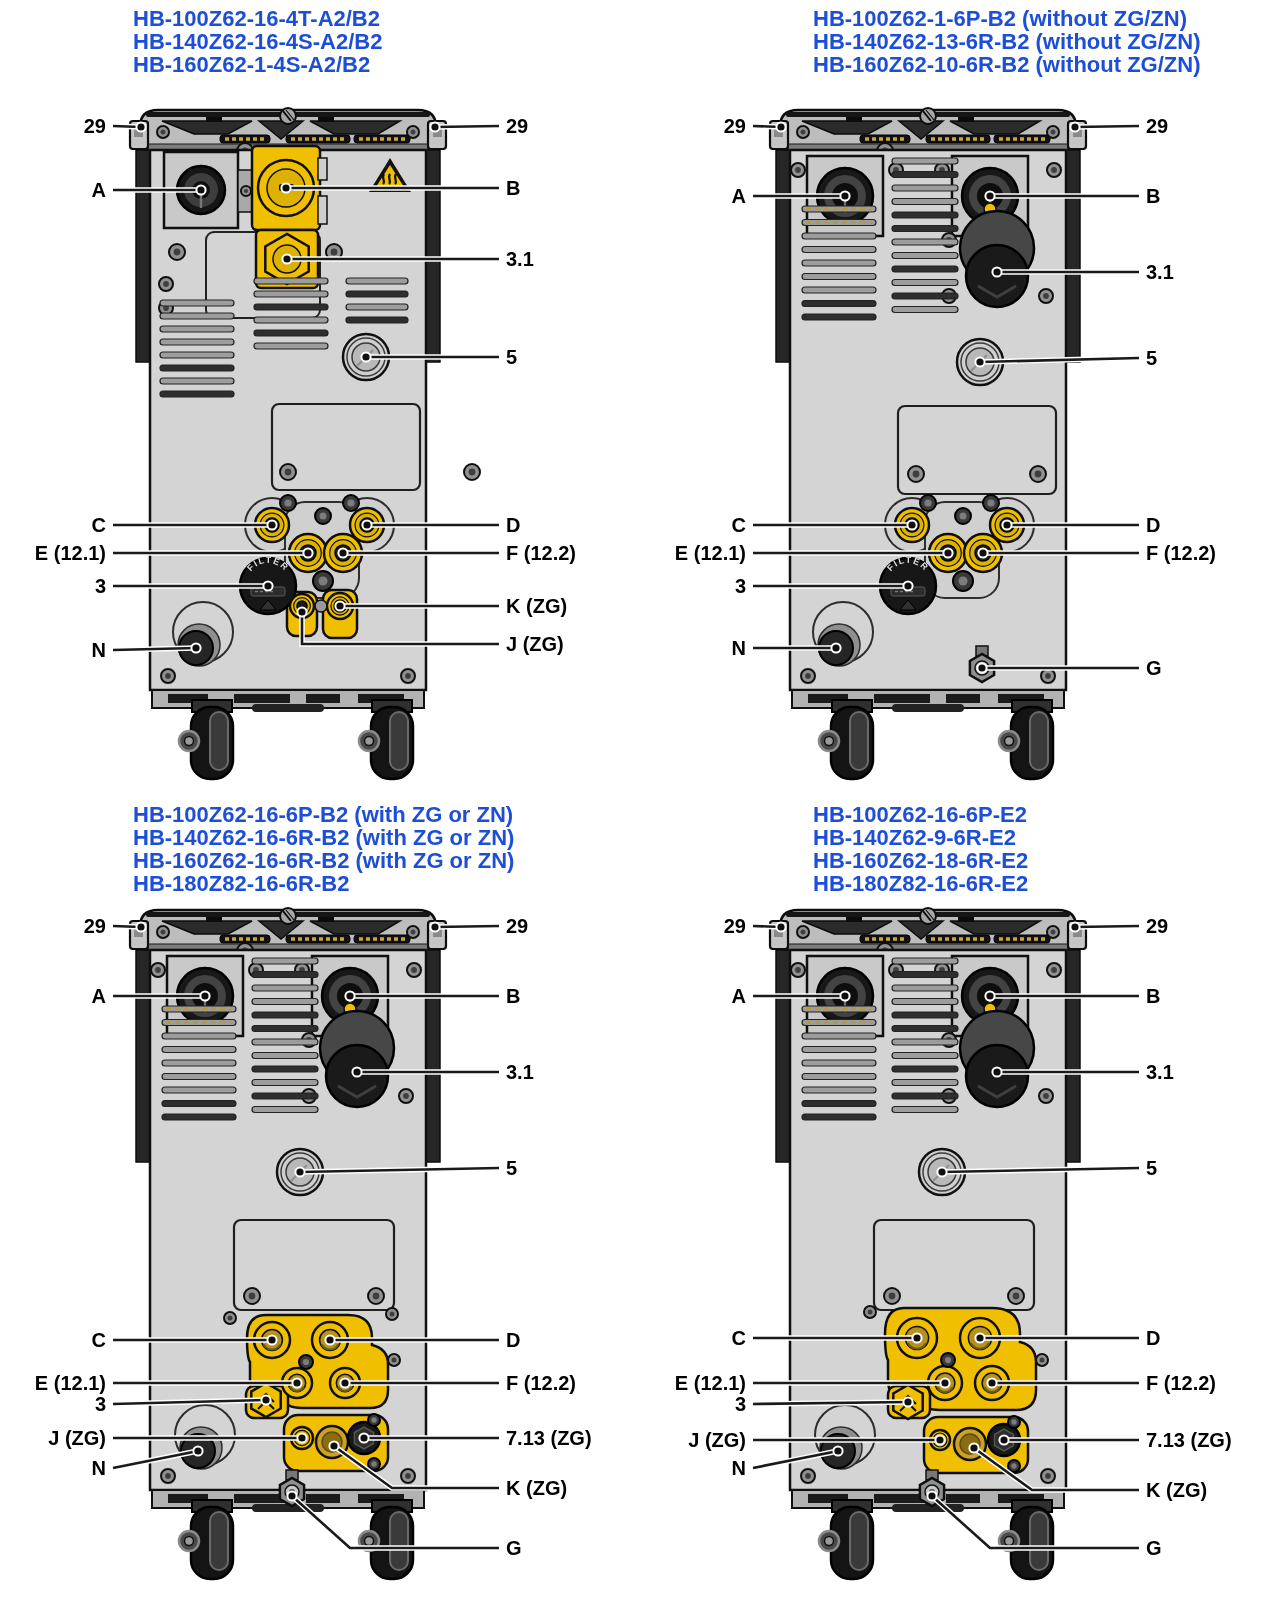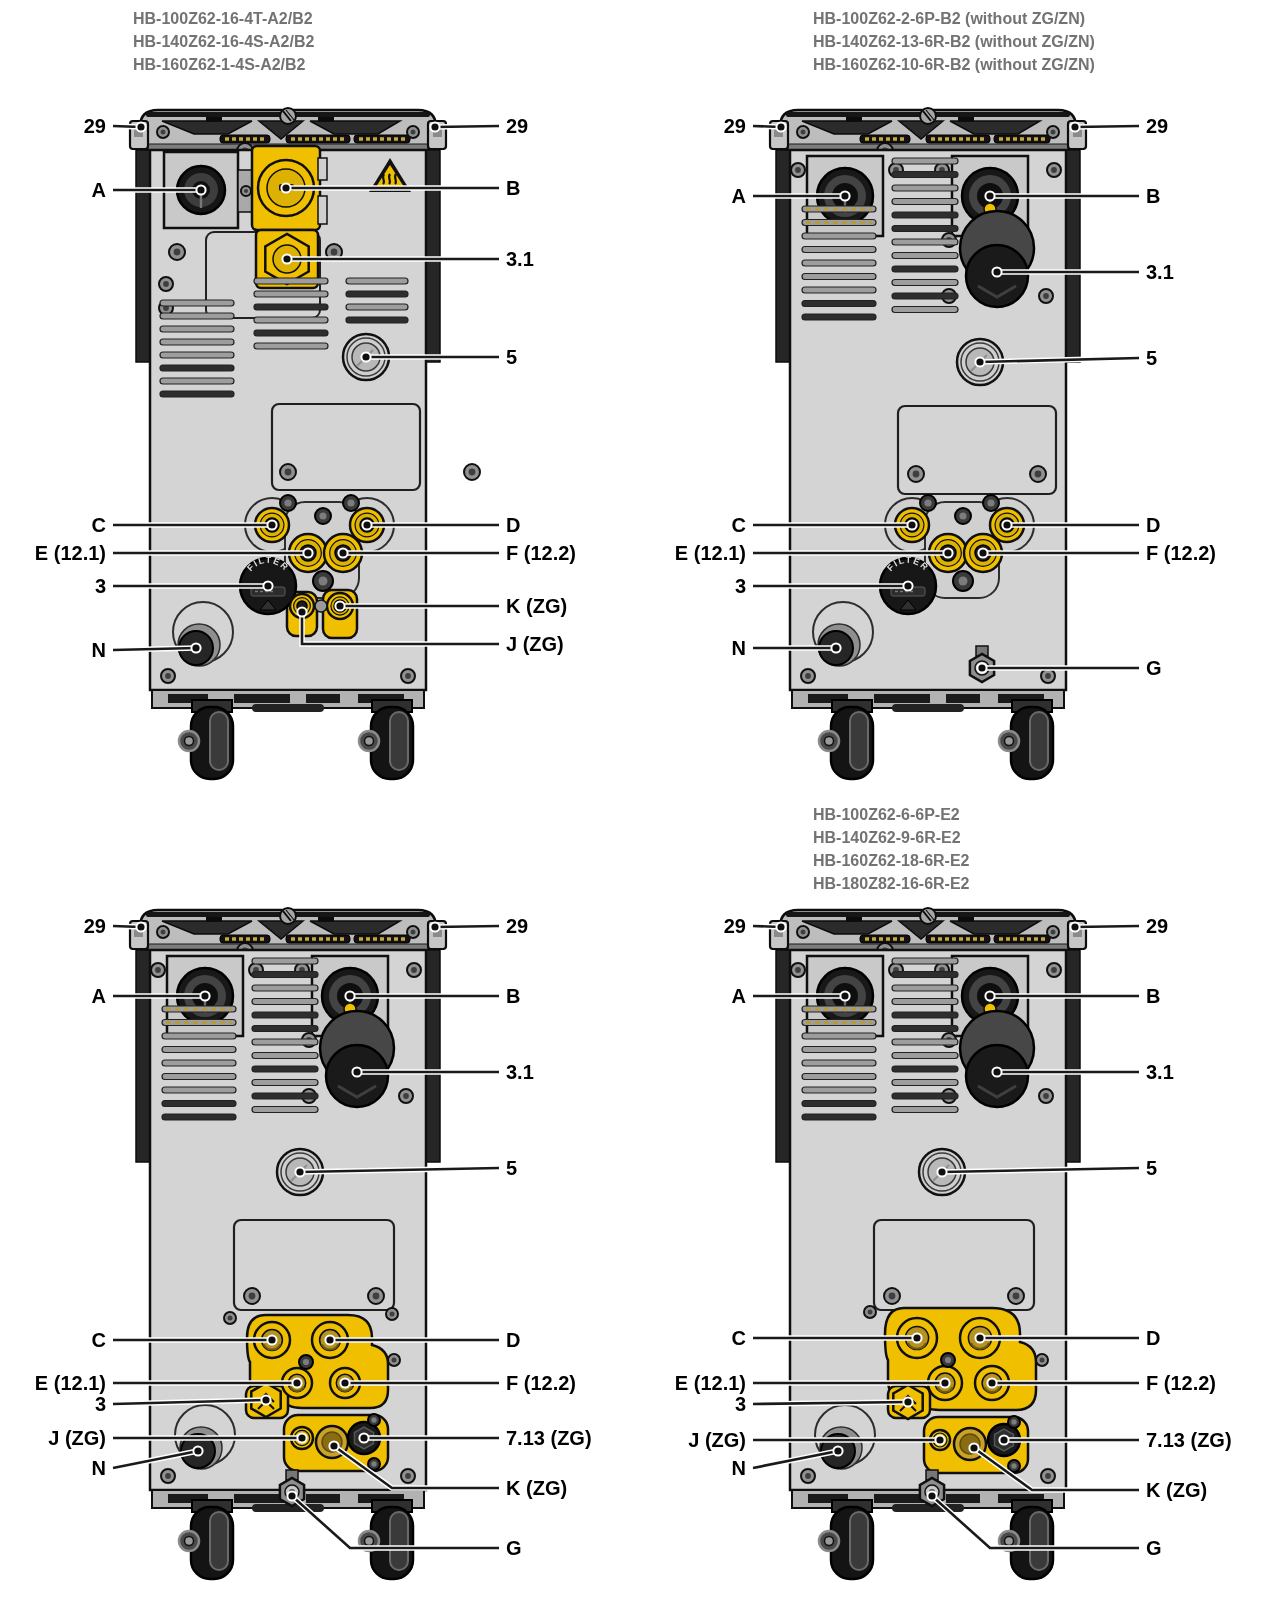--- a/index.html
+++ b/index.html
@@ -2,21 +2,21 @@
 <html><head>
 <meta charset="utf-8">
 <style>
   html,body{margin:0;padding:0;background:#ffffff;}
   body{width:1280px;height:1600px;font-family:"Liberation Sans",sans-serif;}
   .page{position:relative;width:1280px;height:1600px;background:#fff;overflow:hidden;}
   .panel{position:absolute;width:640px;height:800px;}
   #panel-0{left:0;top:0;} #panel-1{left:640px;top:0;}
   #panel-2{left:0;top:800px;} #panel-3{left:640px;top:800px;}
   .panel svg{position:absolute;left:0;top:0;}
-  .title{position:absolute;top:7px;font-weight:bold;font-size:16px;line-height:23px;color:#737373;white-space:nowrap;}
+  .title{position:absolute;top:7px;font-weight:bold;font-size:22px;line-height:23px;color:#1d4ed8;white-space:nowrap;}
   .panel.left-col .title{left:133px;}
   .panel.right-col .title{left:173px;}
   .panel.bottom-row .title{top:3px;}
   svg text.co{font-family:"Liberation Sans",sans-serif;font-weight:bold;font-size:20px;fill:#000;}
 </style>
 </head>
 <body>
 
 <div class="page">
   <section class="panel left-col top-row" id="panel-0">
@@ -580,21 +580,21 @@
           </g>
           <g>
             <line x1="499" y1="668" x2="342" y2="668" stroke="#fff" stroke-width="5.5"></line>
             <line x1="499" y1="668" x2="342" y2="668" stroke="#1a1a1a" stroke-width="2.6"></line>
             <circle cx="342" cy="668" r="4.6" fill="#0f0f0f" stroke="#fff" stroke-width="2"></circle>
             <text class="co" x="506" y="668" dy="7" text-anchor="start">G</text>
           </g>
         </g>
       </svg>
     <div class="title">
-        <div>HB-100Z62-2-6P-B2 (without ZG/ZN)</div>
+        <div>HB-100Z62-1-6P-B2 (without ZG/ZN)</div>
         <div>HB-140Z62-13-6R-B2 (without ZG/ZN)</div>
         <div>HB-160Z62-10-6R-B2 (without ZG/ZN)</div>
       </div>
   </section>
   <section class="panel left-col bottom-row" id="panel-2">
     <svg width="640" height="800" viewBox="0 0 640 800">
         <g>
           <g>
             <path d="M140,150 L140,127 Q140,110 158,110 L418,110 Q436,110 436,127 L436,150 Z" fill="#bdbdbd" stroke="#0c0c0c" stroke-width="2.5"></path>
             <rect x="146" y="112" width="284" height="5" rx="2" fill="#161616"></rect>
@@ -892,20 +892,26 @@
             <text class="co" x="106" y="668" dy="7" text-anchor="end">N</text>
           </g>
           <g>
             <polyline points="292,696 350,748 499,748" fill="none" stroke="#fff" stroke-width="5.5"></polyline>
             <polyline points="292,696 350,748 499,748" fill="none" stroke="#1a1a1a" stroke-width="2.6"></polyline>
             <circle cx="292" cy="696" r="4.6" fill="#0f0f0f" stroke="#fff" stroke-width="2"></circle>
             <text class="co" x="506" y="748" dy="7" text-anchor="start">G</text>
           </g>
         </g>
       </svg>
+    <div class="title">
+        <div>HB-100Z62-16-6P-B2 (with ZG or ZN)</div>
+        <div>HB-140Z62-16-6R-B2 (with ZG or ZN)</div>
+        <div>HB-160Z62-16-6R-B2 (with ZG or ZN)</div>
+        <div>HB-180Z82-16-6R-B2</div>
+      </div>
   </section>
   <section class="panel right-col bottom-row" id="panel-3">
     <svg width="640" height="800" viewBox="0 0 640 800">
         <g>
           <g>
             <path d="M140,150 L140,127 Q140,110 158,110 L418,110 Q436,110 436,127 L436,150 Z" fill="#bdbdbd" stroke="#0c0c0c" stroke-width="2.5"></path>
             <rect x="146" y="112" width="284" height="5" rx="2" fill="#161616"></rect>
             <polygon points="162,121 252,121 228,134 194,134" fill="#2b2b2b" stroke="#0c0c0c" stroke-width="1.5"></polygon>
             <polygon points="259,121 303,121 281,139" fill="#2b2b2b" stroke="#0c0c0c" stroke-width="1.5"></polygon>
             <polygon points="310,121 400,121 378,134 334,134" fill="#2b2b2b" stroke="#0c0c0c" stroke-width="1.5"></polygon>
@@ -1199,19 +1205,19 @@
           </g>
           <g>
             <polyline points="292,696 350,748 499,748" fill="none" stroke="#fff" stroke-width="5.5"></polyline>
             <polyline points="292,696 350,748 499,748" fill="none" stroke="#1a1a1a" stroke-width="2.6"></polyline>
             <circle cx="292" cy="696" r="4.6" fill="#0f0f0f" stroke="#fff" stroke-width="2"></circle>
             <text class="co" x="506" y="748" dy="7" text-anchor="start">G</text>
           </g>
         </g>
       </svg>
     <div class="title">
-        <div>HB-100Z62-6-6P-E2</div>
+        <div>HB-100Z62-16-6P-E2</div>
         <div>HB-140Z62-9-6R-E2</div>
         <div>HB-160Z62-18-6R-E2</div>
         <div>HB-180Z82-16-6R-E2</div>
       </div>
   </section>
 </div>
 
 </body></html>

